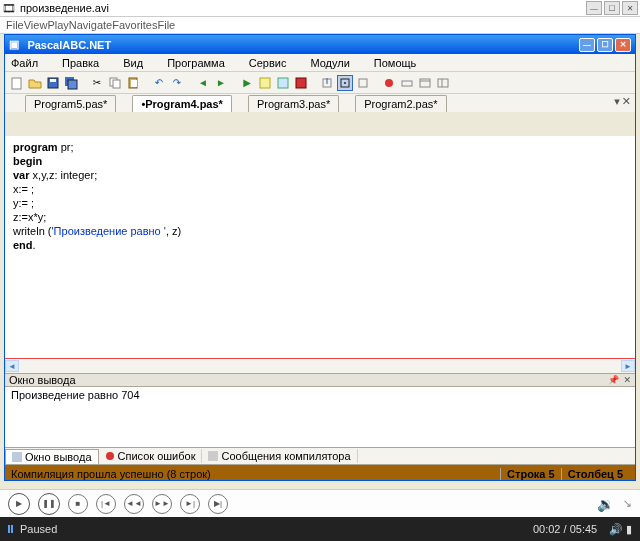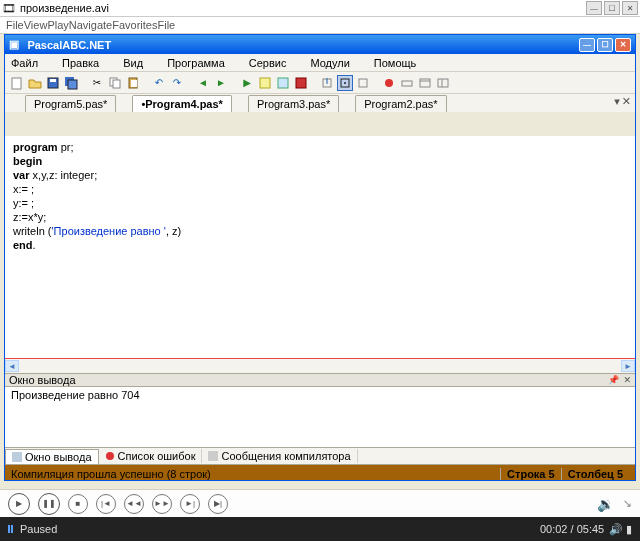--- a/index.html
+++ b/index.html
@@ -42,21 +42,21 @@
   .player-gap { height: 8px; background: #ece9d8; }
   .player-ctrl { height: 28px; background: #fdfdfd; display: flex; align-items: center; padding: 0 8px; gap: 8px; border-top: 1px solid #d4d0c8; }
   .pbtn { width: 20px; height: 20px; border: 1.5px solid #777; border-radius: 50%; display: flex; align-items: center; justify-content: center; color: #555; font-size: 8px; background: #fff; }
   .pbtn.big { width: 22px; height: 22px; border-color: #555; }
   .player-ctrl .spacer { flex: 1; }
   .speaker { color: #888; font-size: 14px; }
   .player-status { height: 16px; background: #222; display: flex; align-items: center; padding: 12px 8px; color: #ddd; font-size: 10px; }
   .player-status .picon { width: 8px; height: 8px; margin-right: 4px; display: flex; gap: 1px; }
   .player-status .picon span { width: 2px; height: 8px; background: #5aa0ff; }
   .player-status .ps { flex: 1; }
-  .player-status .end { color: #ddd; display: flex; align-items: center; gap: 5px; }
+  .player-status .end { color: #ddd; display: flex; align-items: center; gap: 12px; }
   svg { display: block; }
 </style>
 </head>
 <body>
 
 <div class="outer-titlebar">
   <span>🎞</span>
   <span class="title">произведение.avi</span>
   <div class="win-btn">—</div>
   <div class="win-btn">☐</div>

